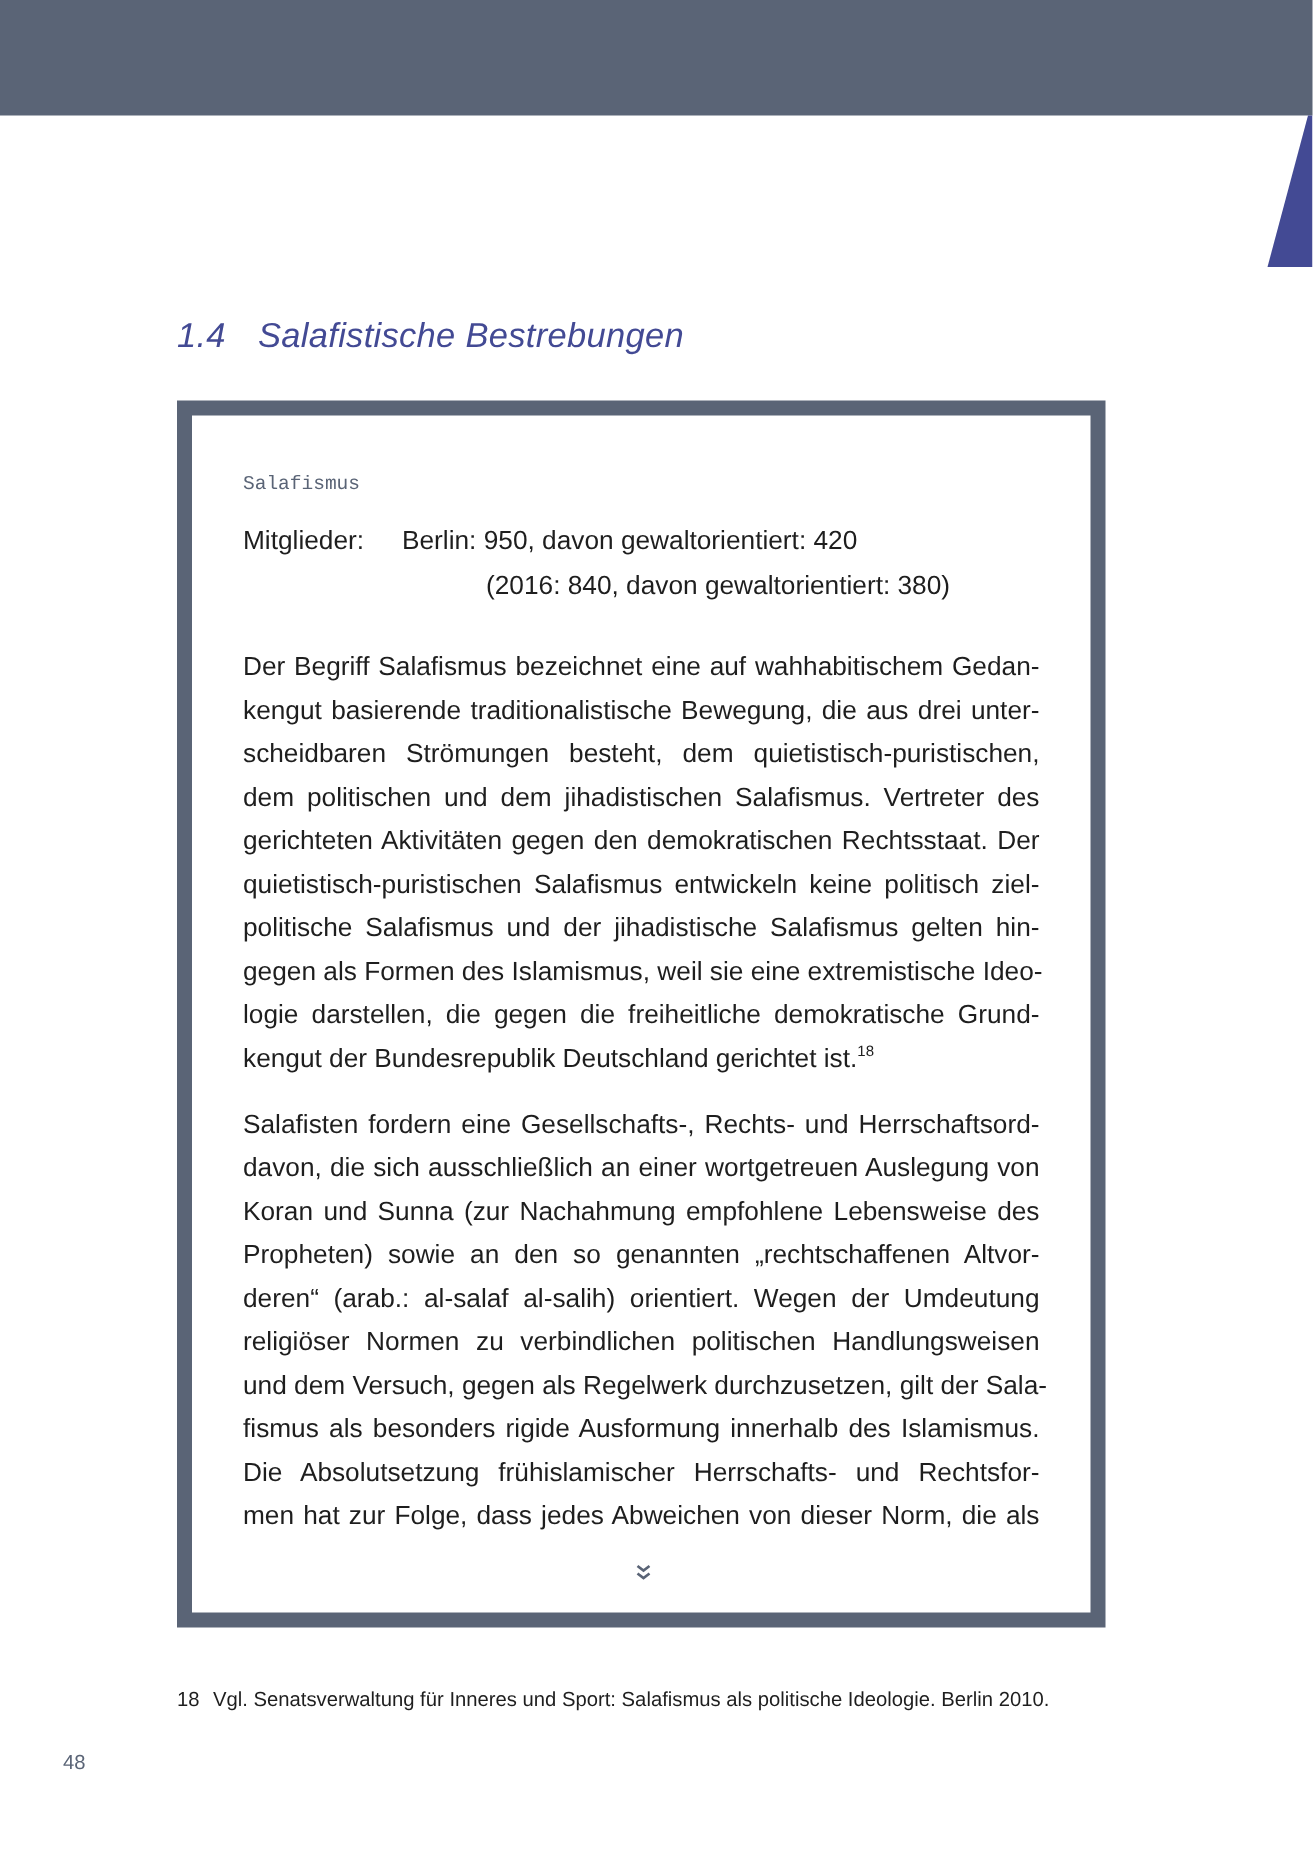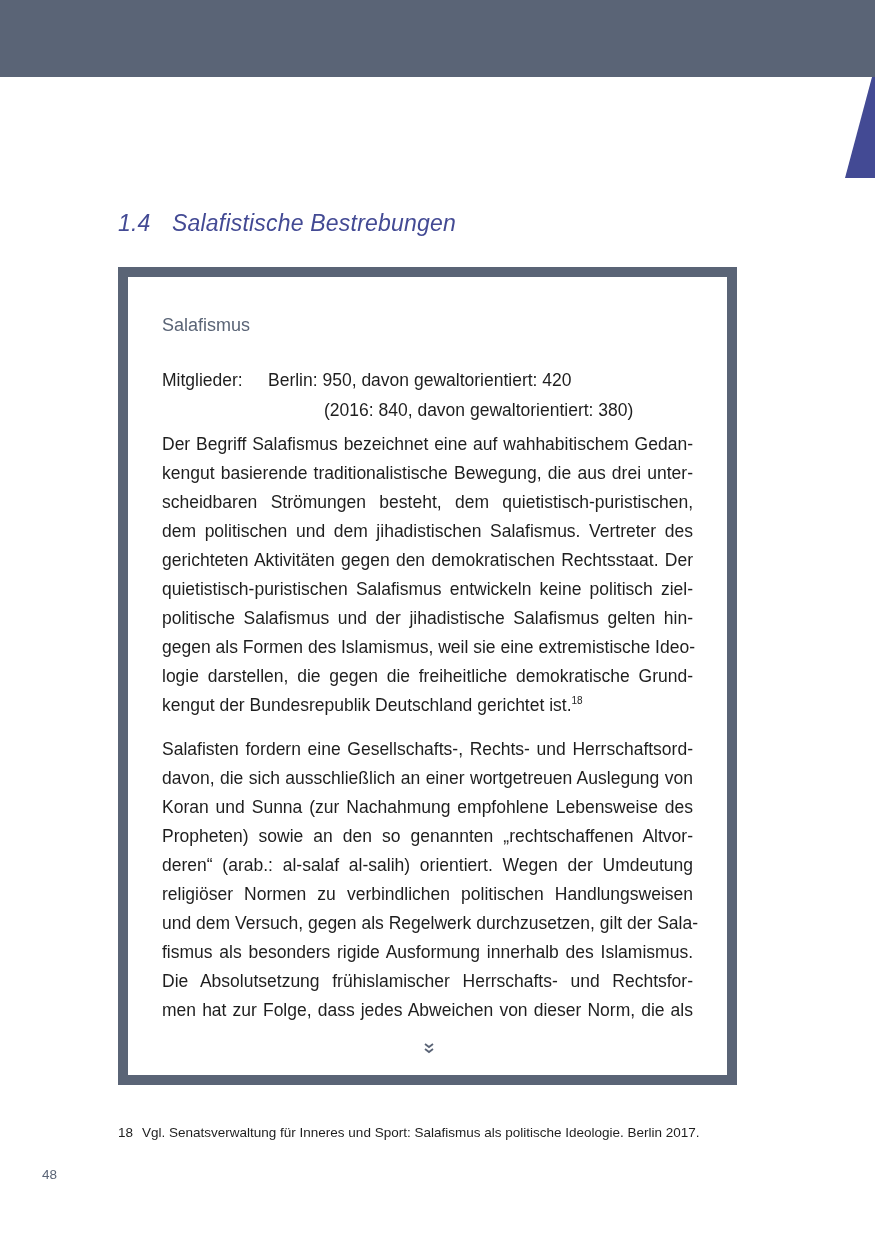--- a/index.html
+++ b/index.html
@@ -3,22 +3,22 @@
 <meta charset="utf-8">
 <style>
   html, body { margin:0; padding:0; }
   body { width:875px; height:1241px; position:relative; background:#ffffff; overflow:hidden;
          font-family:"Liberation Sans", "DejaVu Sans", sans-serif; color:#1e1e1e; }
   .topbar { position:absolute; left:0; top:0; width:875px; height:77px; background:#5a6476; }
   .corner-tri { position:absolute; left:0; top:0; width:875px; height:200px; pointer-events:none; }
   .heading { position:absolute; left:118px; top:210px; font-size:23px; color:#434a94; letter-spacing:0.2px; white-space:nowrap;font-style:italic; }
   .heading .num { display:inline-block; width:54px; }
   .box { position:absolute; left:118px; top:267px; width:599px; height:798px; border:10px solid #5a6476; background:#fff; }
-  .box-title { position:absolute; left:34px; top:38px; font-size:18px; color:#5a6476; }
-  .members { position:absolute; left:34px; top:88px; font-size:17.5px; line-height:30px; color:#1e1e1e; }
+  .box-title { position:absolute; left:34px; top:38px; font-size:13px; color:#5a6476;font-family:Liberation Mono, monospace; }
+  .members { position:absolute; left:34px; top:68px; font-size:17.5px; line-height:30px; color:#1e1e1e; }
   .members .lbl { display:inline-block; width:106px; }
   .members .line2 { padding-left:162px; }
   .para { position:absolute; left:34px; width:531px; font-size:17.5px; line-height:29px; text-align:justify; color:#1e1e1e; }
   .para .ln { display:block; text-align:justify; text-align-last:justify; white-space:nowrap; }
   .para .ln.last { text-align-last:left; }
   .p1 { top:153px; }
   .p2 { top:458px; }
   sup { font-size:10px; line-height:0; vertical-align:super; }
   .more { position:absolute; left:293px; top:764px; width:16px; height:14px; }
   .footnote { position:absolute; left:118px; top:1125px; font-size:13.5px; color:#1e1e1e; white-space:nowrap; }
@@ -71,16 +71,16 @@
     <span class="ln">men hat zur Folge, dass jedes Abweichen von dieser Norm, die als</span>
   </div>
 
   <svg class="more" viewBox="0 0 16 14" width="16" height="14">
     <polyline points="4,3 8,6 12,3" fill="none" stroke="#5a6476" stroke-width="1.8"></polyline>
     <polyline points="4,8 8,11 12,8" fill="none" stroke="#5a6476" stroke-width="1.8"></polyline>
   </svg>
 </div>
 
 <div class="footnote">
-  <span class="fn-num">18</span><span>Vgl. Senatsverwaltung für Inneres und Sport: Salafismus als politische Ideologie. Berlin 2017.</span>
+  <span class="fn-num">18</span><span>Vgl. Senatsverwaltung für Inneres und Sport: Salafismus als politische Ideologie. Berlin 2010.</span>
 </div>
 
 <div class="pagenum">48</div>
 
 </body></html>

